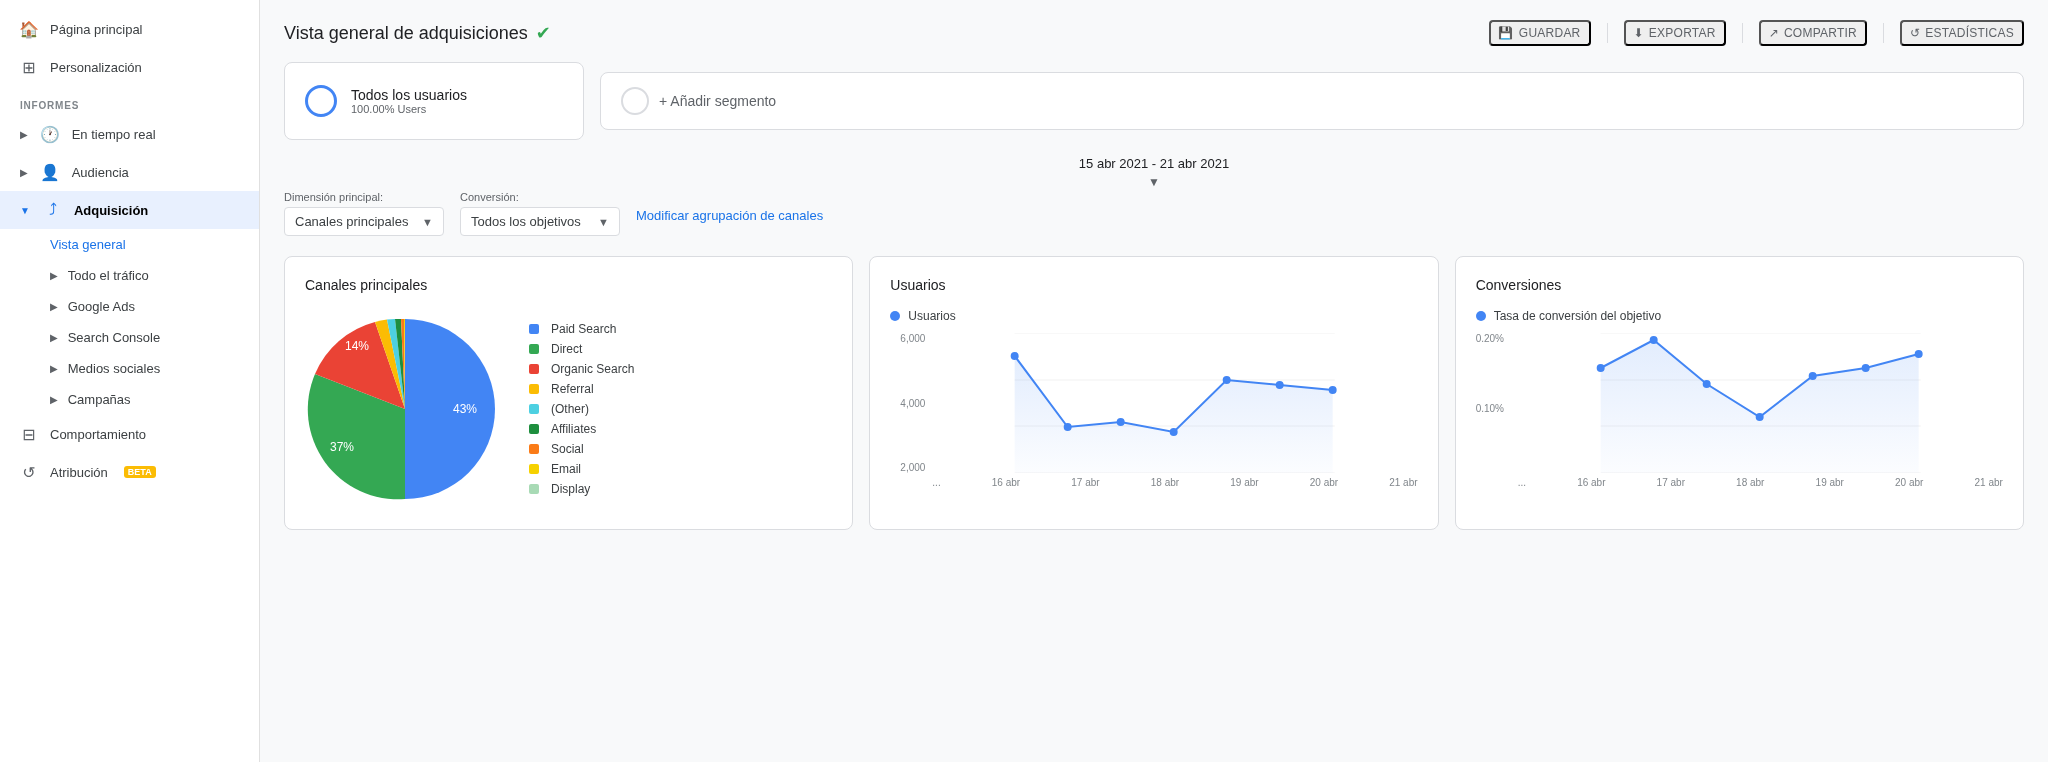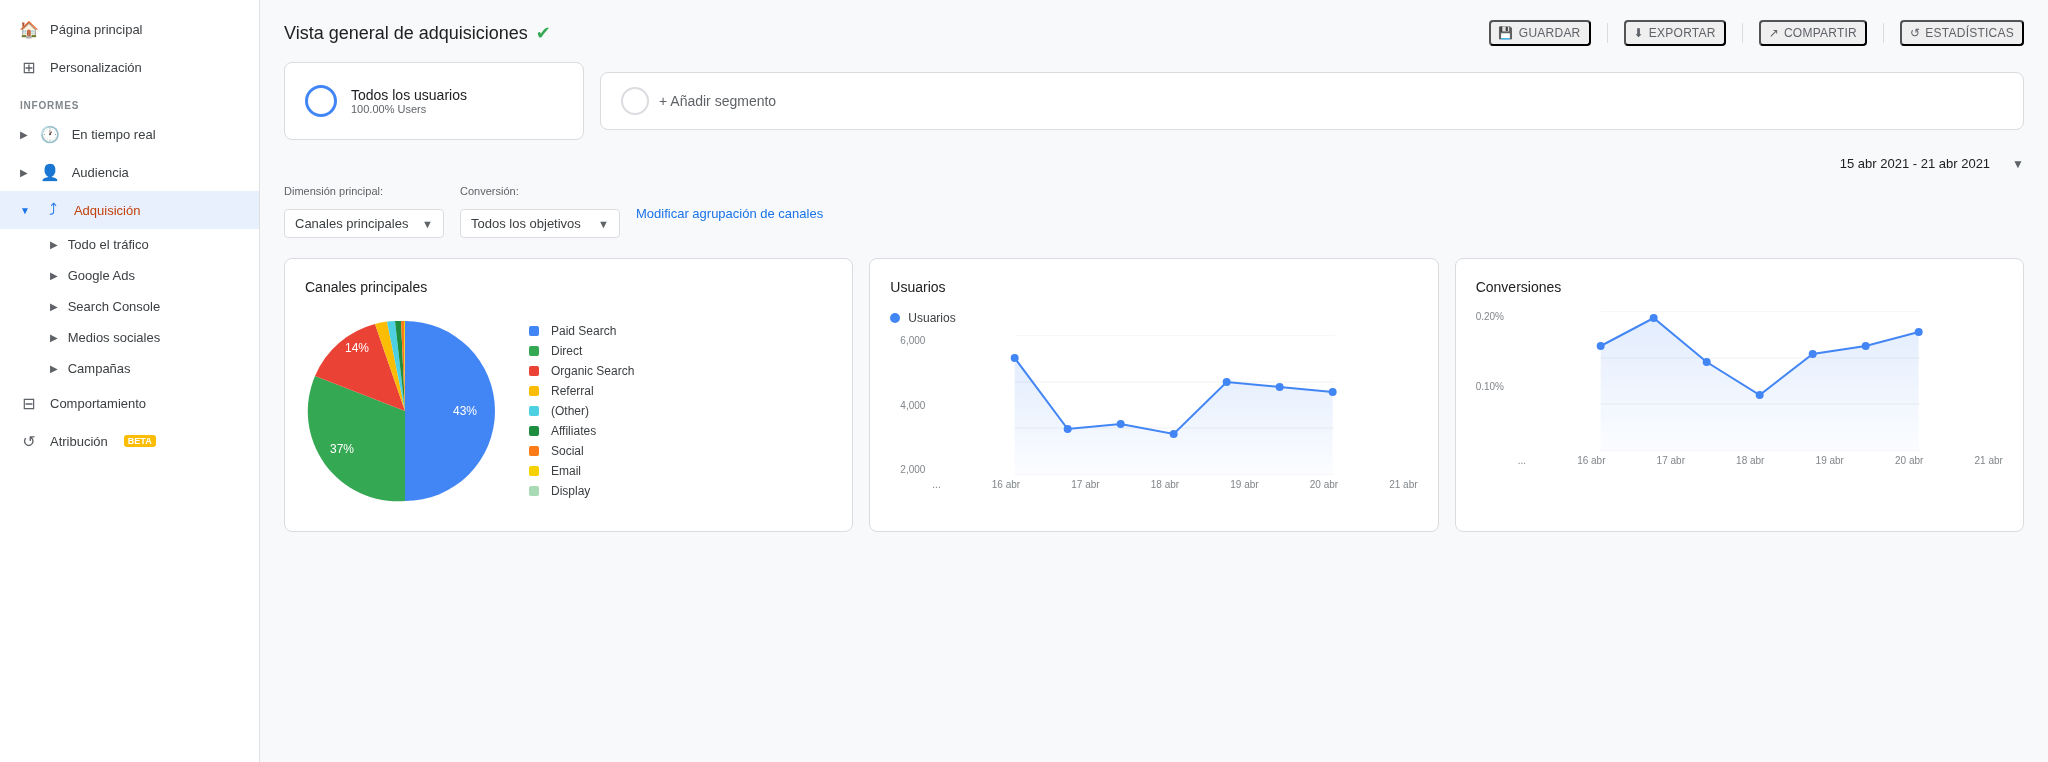--- a/index.html
+++ b/index.html
@@ -163,36 +163,37 @@
     }
 
     
     .date-range {
       text-align: right;
       font-size: 13px;
       color: #202124;
       display: flex;
       align-items: center;
       justify-content: flex-end;
-      gap: 22px;
-      margin-bottom: 14px;
+      gap: 4px;
+      margin-bottom: 2px;
+      flex-direction: column;
     }
     .date-chevron { color: #5f6368; font-size: 12px; }
 
     
     .controls-row {
       display: flex;
       align-items: center;
       gap: 16px;
       margin-bottom: 20px;
     }
     .control-label {
       font-size: 11px;
       color: #5f6368;
-      margin-bottom: 12px;
+      margin-bottom: 4px;
     }
     .control-group { display: flex; flex-direction: column; }
     .dropdown-btn {
       display: flex;
       align-items: center;
       gap: 6px;
       border: 1px solid #dadce0;
       border-radius: 4px;
       padding: 6px 10px;
       background: #fff;
@@ -326,23 +327,26 @@
 
   <div class="sidebar-nav-item">
     <span class="chevron">▶</span>
     <span class="sidebar-icon">👤</span>
     <span>Audiencia</span>
   </div>
 
   <div class="sidebar-nav-item active" style="background:#e8f0fe;">
     <span class="chevron" style="color:#1a73e8;">▼</span>
     <span class="sidebar-icon" style="color:#1a73e8;">⤴</span>
-    <span style="color:#c2410c; font-weight:400;">Adquisición</span>
-  </div>
-
+    <span style="color:#000000; font-weight:700;">Adquisición</span>
+  </div>
+
+  <div class="sidebar-sub-item active">
+    <span>Vista general</span>
+  </div>
   <div class="sidebar-sub-item">
     <span class="chevron">▶</span>
     <span>Todo el tráfico</span>
   </div>
   <div class="sidebar-sub-item">
     <span class="chevron">▶</span>
     <span>Google Ads</span>
   </div>
   <div class="sidebar-sub-item">
     <span class="chevron">▶</span>
@@ -553,20 +557,24 @@
           <span style="font-size:10px;color:#80868b;">18 abr</span>
           <span style="font-size:10px;color:#80868b;">19 abr</span>
           <span style="font-size:10px;color:#80868b;">20 abr</span>
           <span style="font-size:10px;color:#80868b;">21 abr</span>
         </div>
       </div>
     </div>
 
     <div class="dash-card">
       <div class="dash-card-title">Conversiones</div>
+      <div class="chart-legend">
+        <div class="chart-legend-dot"></div>
+        <span class="chart-legend-label">Tasa de conversión del objetivo</span>
+      </div>
       <div style="position:relative; padding-left:42px;">
         <div style="position:absolute; left:0; top:0; display:flex; flex-direction:column; justify-content:space-between; height:140px;">
           <span style="font-size:10px;color:#80868b;">0.20%</span>
           <span style="font-size:10px;color:#80868b;">0.10%</span>
           <span style="font-size:10px;color:#80868b;"></span>
         </div>
         <svg class="line-chart" width="100%" height="140" viewBox="0 0 320 140">
           <defs>
             <linearGradient id="fillGrad2" x1="0" y1="0" x2="0" y2="1">
               <stop offset="0%" stop-color="#4285f4" stop-opacity="0.15"></stop>

